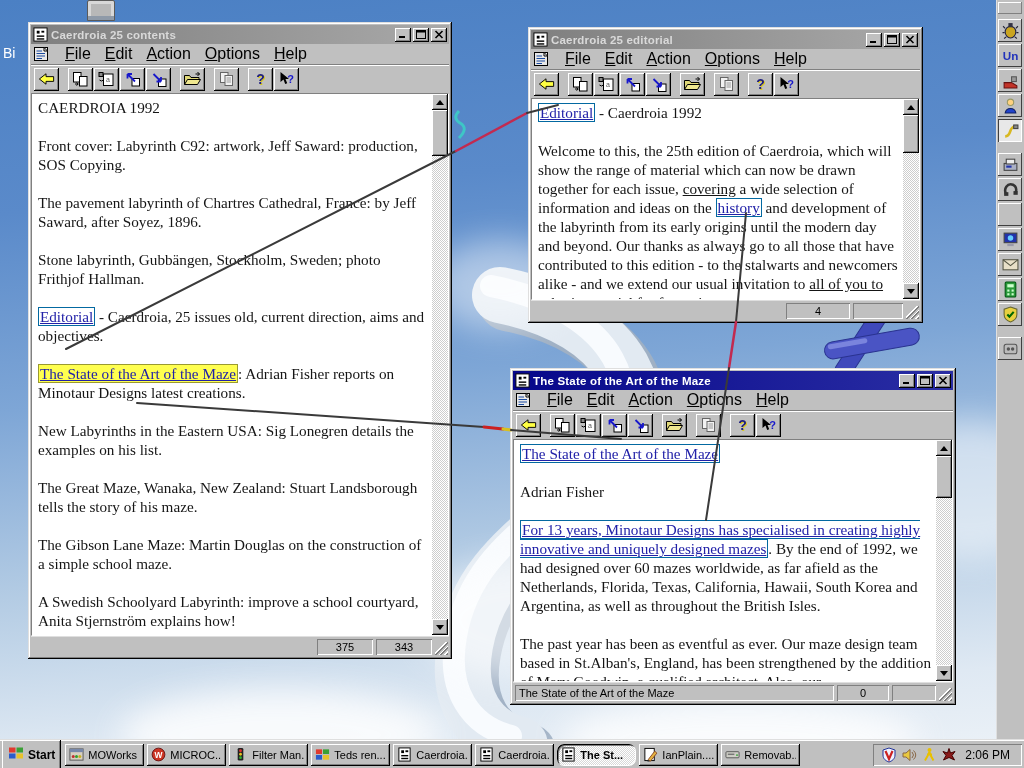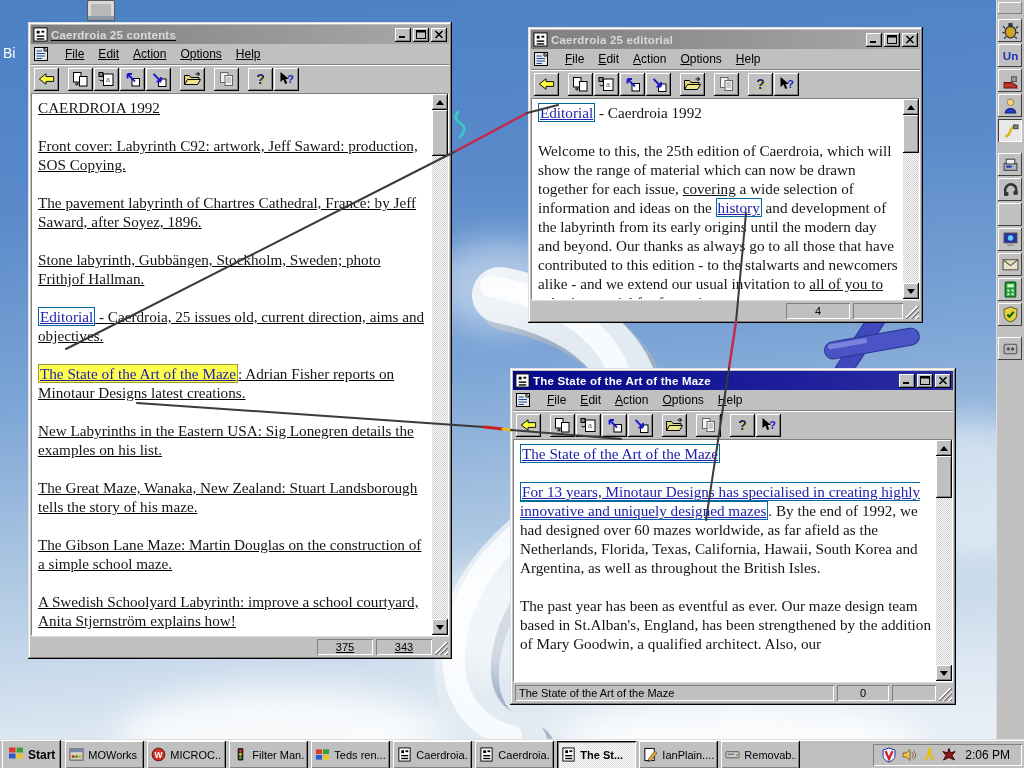--- a/index.html
+++ b/index.html
@@ -27,21 +27,21 @@
   .tb-btns { display:flex; gap:2px; flex:none; }
   .wbtn { width:16px; height:14px; background:#c0c0c0; border:none; position:relative;
     box-shadow: inset -1px -1px 0 #000, inset 1px 1px 0 #fff, inset -2px -2px 0 #808080;
     display:flex; align-items:center; justify-content:center; padding:0; }
   .wbtn svg { width:10px; height:9px; }
 
   .menubar { height:20px; display:flex; align-items:center; gap:2px; padding:1px 2px; flex:none; }
   .menu-doc { width:17px; height:16px; display:inline-flex; margin-right:6px; }
   .menu-doc svg { width:17px; height:16px; }
   .menu-items { display:flex; gap:0; }
-  .mi { display:inline-block; font-size:12px; color:#000; padding:2px 7px; }
+  .mi { display:inline-block; font-size:16px; color:#000; padding:2px 7px; }
   .mi::first-letter { text-decoration:underline; }
 
   .toolbar { height:29px; display:flex; align-items:center; gap:9px; padding:2px 3px; flex:none;
     border-top:1px solid #808080; box-shadow:0 1px 0 #fff inset; }
   .tbgroup { display:flex; gap:1px; }
   .tbtn { width:25px; height:23px; background:#c0c0c0; border:none; padding:0;
     box-shadow: inset -1px -1px 0 #000, inset 1px 1px 0 #fff, inset -2px -2px 0 #808080;
     display:flex; align-items:center; justify-content:center; }
   .tbtn svg { width:19px; height:16px; }
 
@@ -87,47 +87,47 @@
 
   
   .taskbar { position:absolute; left:0; bottom:0; width:1024px; height:28px; background:#c0c0c0;
     border-top:1px solid #fff; box-shadow:0 -1px 0 #dfdfdf; display:flex; align-items:center; gap:4px;
     padding:2px 2px; z-index:30; }
   .start { height:30px; flex:none; display:flex; align-items:center; gap:4px; padding:0 6px; border:none;
     background:#c0c0c0; font-weight:bold; font-size:12px;
     box-shadow: inset -1px -1px 0 #000, inset 1px 1px 0 #fff, inset -2px -2px 0 #808080; }
   .flag svg { width:16px; height:14px; }
   .tasks { display:flex; gap:3px; flex:1; min-width:0; }
-  .task { width:79px; height:28px; flex:none; display:flex; align-items:center; gap:4px; padding:4px 4px;
+  .task { width:79px; height:22px; flex:none; display:flex; align-items:center; gap:4px; padding:4px 4px;
     background:#c0c0c0; font-size:11px;
     box-shadow: inset -1px -1px 0 #000, inset 1px 1px 0 #fff, inset -2px -2px 0 #808080; }
   .task.active { font-weight:bold;
     background-image:conic-gradient(#fff 25%,#d8d8d8 0 50%,#fff 0 75%,#d8d8d8 0); background-size:2px 2px;
-    box-shadow: inset 1px 1px 0 #000, inset -1px -1px 0 #fff, inset 2px 2px 0 #808080; }
+    box-shadow: inset 1px 1px 0 #000, inset -1px -1px 0 #fff, inset 2px 2px 0 #808080; border-radius: 7px; }
   .ticon { width:15px; height:15px; flex:none; display:inline-flex; }
   .ticon svg { width:15px; height:15px; }
   .tlabel { white-space:nowrap; overflow:hidden; }
   .tray { flex:none; height:22px; display:flex; align-items:center; gap:4px; padding:0 8px;
     box-shadow: inset 1px 1px 0 #808080, inset -1px -1px 0 #fff; margin-left:8px; }
   .trayicon { width:16px; height:16px; display:inline-flex; }
   .trayicon svg { width:16px; height:16px; }
   .clock { font-size:12px; padding:0 4px; }
 
   .overlay { position:absolute; left:0; top:0; z-index:25; pointer-events:none; }
   .ldark { stroke:#3a3a3a; stroke-width:2; fill:none; stroke-linecap:round; }
   .lpink { stroke:#c22a50; stroke-width:2.5; fill:none; stroke-linecap:round; }
   .lred  { stroke:#cc2020; stroke-width:3; fill:none; stroke-linecap:round; }
   .lgold { stroke:#d8c020; stroke-width:3; fill:none; stroke-linecap:round; }
 
   .bi-label { position:absolute; left:3px; top:45px; color:#fff; font-size:14px; z-index:5; }
   .partial-icon { position:absolute; left:87px; top:0; width:28px; height:21px; background:#b8b8b8;
     border:1px solid #5a5a5a; border-radius:2px 2px 0 0; z-index:5;
     box-shadow:inset 0 -4px 0 #8f9aa8, inset 0 0 0 3px #d8d8d8; }
 
-  #win0 { left:28px; top:22px; width:424px; height:637px; z-index:10;text-decoration:underline; }
+  #win0 { left:28px; top:22px; width:424px; height:637px; z-index:10; }
   #win1 { left:528px; top:27px; width:395px; height:296px; z-index:11; }
   #win2 { left:510px; top:368px; width:446px; height:337px; z-index:12; }
 </style>
 </head>
 <body>
 
 <div class="desktop">
 
   <svg class="wallpaper" width="1024" height="768">
     <path d="M 500 295 C 625 320 665 405 605 470 C 545 535 480 560 465 645 C 455 700 480 735 520 745" stroke="#9fb0c4" stroke-width="58" fill="none" stroke-linecap="round" transform="translate(7,7)"></path>
@@ -588,20 +588,21 @@
             <svg viewBox="0 0 16 16">
               <path d="M2 1 L2 11 L5 8.5 L6.7 13 L8.7 12.2 L7 8 L10.5 8 Z" fill="#000"></path>
               <text x="12" y="12" font-size="11" font-weight="bold" text-anchor="middle" fill="#1818cc">?</text>
             </svg>
           </button>
         </div>
       </div>
     <div class="contentwrap">
       <div class="doc">
           <p><span class="lb">The State of the Art of the Maze</span></p>
+          <p><span>Adrian Fisher</span></p>
           <p><span class="lb">For 13 years, Minotaur Designs has specialised in creating highly innovative and uniquely designed mazes</span><span>. By the end of 1992, we had designed over 60 mazes worldwide, as far afield as the Netherlands, Florida, Texas, California, Hawaii, South Korea and Argentina, as well as throughout the British Isles.</span></p>
           <p><span>The past year has been as eventful as ever. Our maze design team based in St.Alban's, England, has been strengthened by the addition of Mary Goodwin, a qualified architect. Also, our</span></p>
         </div>
       <div class="vscroll">
         <button class="sbtn">
             <svg viewBox="0 0 10 9">
               <path d="M5 2 L9 7 H1 Z" fill="#000"></path>
             </svg>
           </button>
         <div class="sthumb" style="height:42px"></div>

